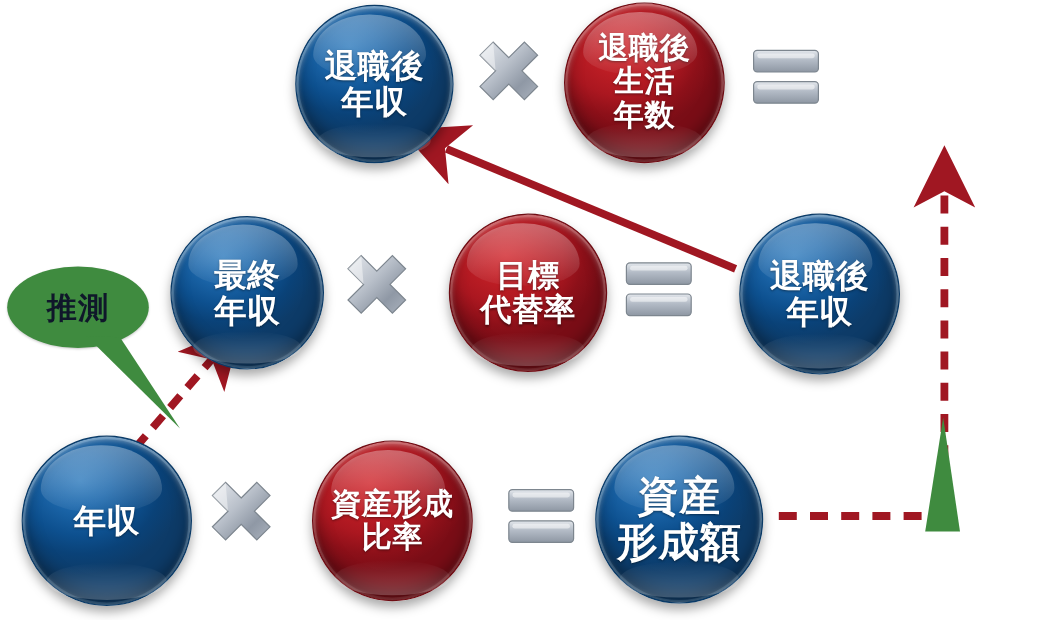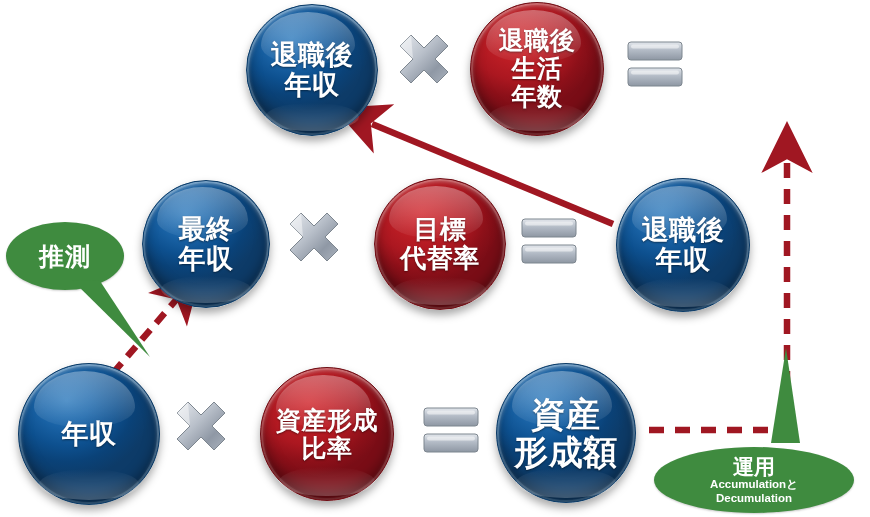--- a/index.html
+++ b/index.html
@@ -74,21 +74,21 @@
 
   
   .op{position:absolute;}
   .op svg{display:block;}
 
   
   .callout-ellipse{
     position:absolute;
     border-radius:50%;
     background:#3f8b3f;
-    color:#ffffff;
+    color:#0f172a;
     display:flex;flex-direction:column;align-items:center;justify-content:center;
     text-align:center;
     font-weight:700;
     box-shadow:0 1px 2px rgba(0,0,0,.2);
   }
   #callout-suisoku{font-size:25px;letter-spacing:.04em;}
   #callout-unyou .big{font-size:21px;line-height:1.1;}
   #callout-unyou .sub{font-size:11.5px;line-height:1.18;font-weight:700;}
 
   .node,.op,.callout-ellipse{-webkit-font-smoothing:antialiased;}
@@ -237,20 +237,15 @@
 
     <div class="node blue" style="left:496px;top:363px;width:140px;height:140px;font-size:34px;">
       <span class="lbl">資産
 形成額</span>
     </div>
 
     <div class="callout-ellipse" id="callout-suisoku" style="left:6px;top:222px;width:118px;height:68px;">
       <span>推測</span>
     </div>
 
-    <div class="callout-ellipse" id="callout-unyou" style="left:654px;top:447px;width:200px;height:66px;">
-      <span class="big">運用</span>
-      <span class="sub">Accumulationと</span>
-      <span class="sub">Decumulation</span>
-    </div>
 
   </div>
 </div>
 
 </body></html>

